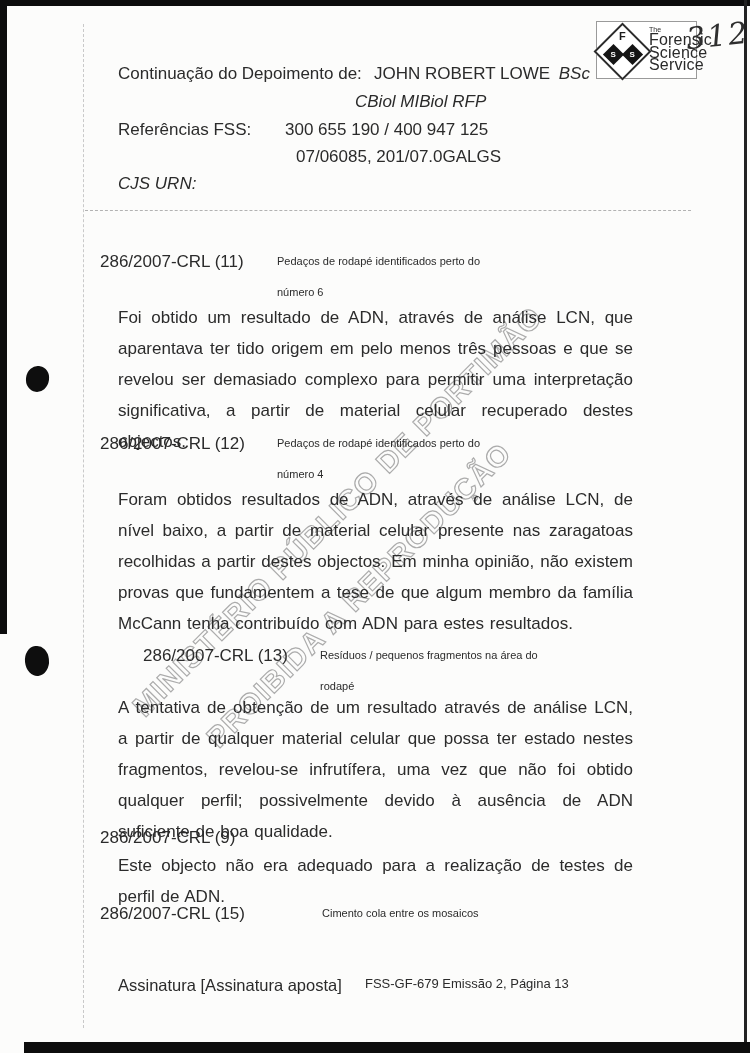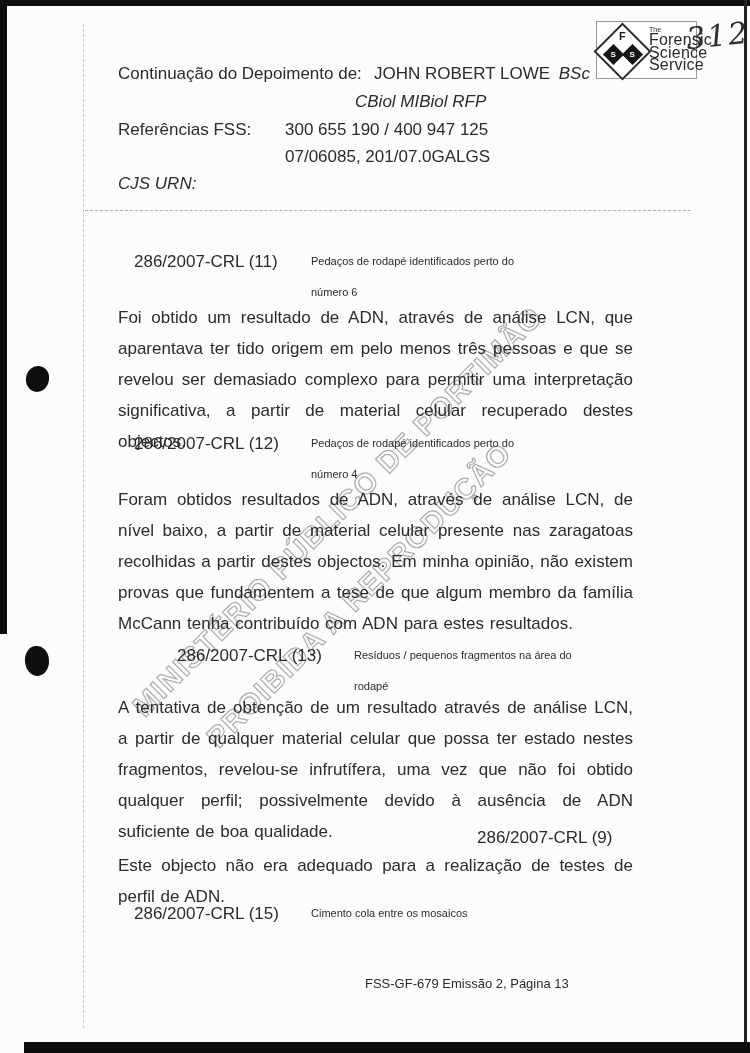--- a/index.html
+++ b/index.html
@@ -39,21 +39,21 @@
         color:#c2c2c2; -webkit-text-fill-color:transparent; -webkit-text-stroke:1.2px #9e9e9e;
         transform:rotate(-45deg); transform-origin:0 50%; opacity:.85; }
   .wm-1 { left:138px; top:695px; }
   .wm-2 { left:212px; top:726px; }
   .italic { font-style:italic; }
 
   
   .hv { position:absolute; z-index:2; font-size:17px; }
 
   
-  .sec-head { position:absolute; z-index:2; left:134px; width:520px; display:flex;justify-content:flex-end; }
+  .sec-head { position:absolute; z-index:2; left:100px; width:520px; display:flex; }
   .sec-ref { width:177px; font-size:17px; line-height:31px; flex:none; }
   .sec-title { width:343px; font-size:11px; line-height:31px; }
   .sec-body { position:absolute; z-index:2; left:118px; width:515px; margin:0; font-size:17px; line-height:31px; text-align:justify; text-align-last:left; word-spacing:1px; }
 
   .footer-left  { position:absolute; z-index:2; left:118px; top:976px; font-size:16.5px; }
   .footer-right { position:absolute; z-index:2; left:365px; top:976px; font-size:13px; }
 </style>
 </head>
 <body>
 
@@ -90,21 +90,21 @@
   <div class="handwritten">312</div>
 
   <div class="hv" style="left:118px; top:64px;">Continuação do Depoimento de:</div>
   <div class="hv" style="left:374px; top:64px;">
     <span>JOHN ROBERT LOWE</span>
     <span class="italic" style="margin-left:4px;">BSc</span>
   </div>
   <div class="hv italic" style="left:355px; top:92px;">CBiol MIBiol RFP</div>
   <div class="hv" style="left:118px; top:120px;">Referências FSS:</div>
   <div class="hv" style="left:285px; top:120px;">300 655 190  / 400 947 125</div>
-  <div class="hv" style="left:285px; top:147px;">07/06085, 201/07.0GALGS</div>
+  <div class="hv" style="left:296px; top:147px;">07/06085, 201/07.0GALGS</div>
   <div class="hv italic" style="left:118px; top:174px;">CJS URN:</div>
 
   <div class="separator"></div>
 
   <div class="sec-head" style="top:246px;">
     <div class="sec-ref">286/2007-CRL (11)</div>
     <div class="sec-title">
       <div>Pedaços de rodapé identificados perto do</div>
       <div>número 6</div>
     </div>
@@ -127,22 +127,23 @@
       <div>rodapé</div>
     </div>
   </div>
   <p class="sec-body" style="top:692px;">A tentativa de obtenção de um resultado através de análise LCN, a partir de qualquer material celular que possa ter estado nestes fragmentos, revelou-se infrutífera, uma vez que não foi obtido qualquer perfil; possivelmente devido à ausência de ADN suficiente de boa qualidade.</p>
 
   <div class="sec-head" style="top:822px;">
     <div class="sec-ref">286/2007-CRL (9)</div>
   </div>
   <p class="sec-body" style="top:850px;">Este objecto não era adequado para a realização de testes de perfil de ADN.</p>
 
-  <div class="sec-head" style="top:898px;">
+  <div class="sec-head" style="top:898px;gap:45px;">
     <div class="sec-ref">286/2007-CRL (15)</div>
     <div class="sec-title">
       <div>Cimento cola entre os mosaicos</div>
     </div>
   </div>
 
+  <div class="footer-left">Assinatura [Assinatura aposta]</div>
   <div class="footer-right">FSS-GF-679 Emissão 2, Página 13</div>
 
 </div>
 
 </body></html>

